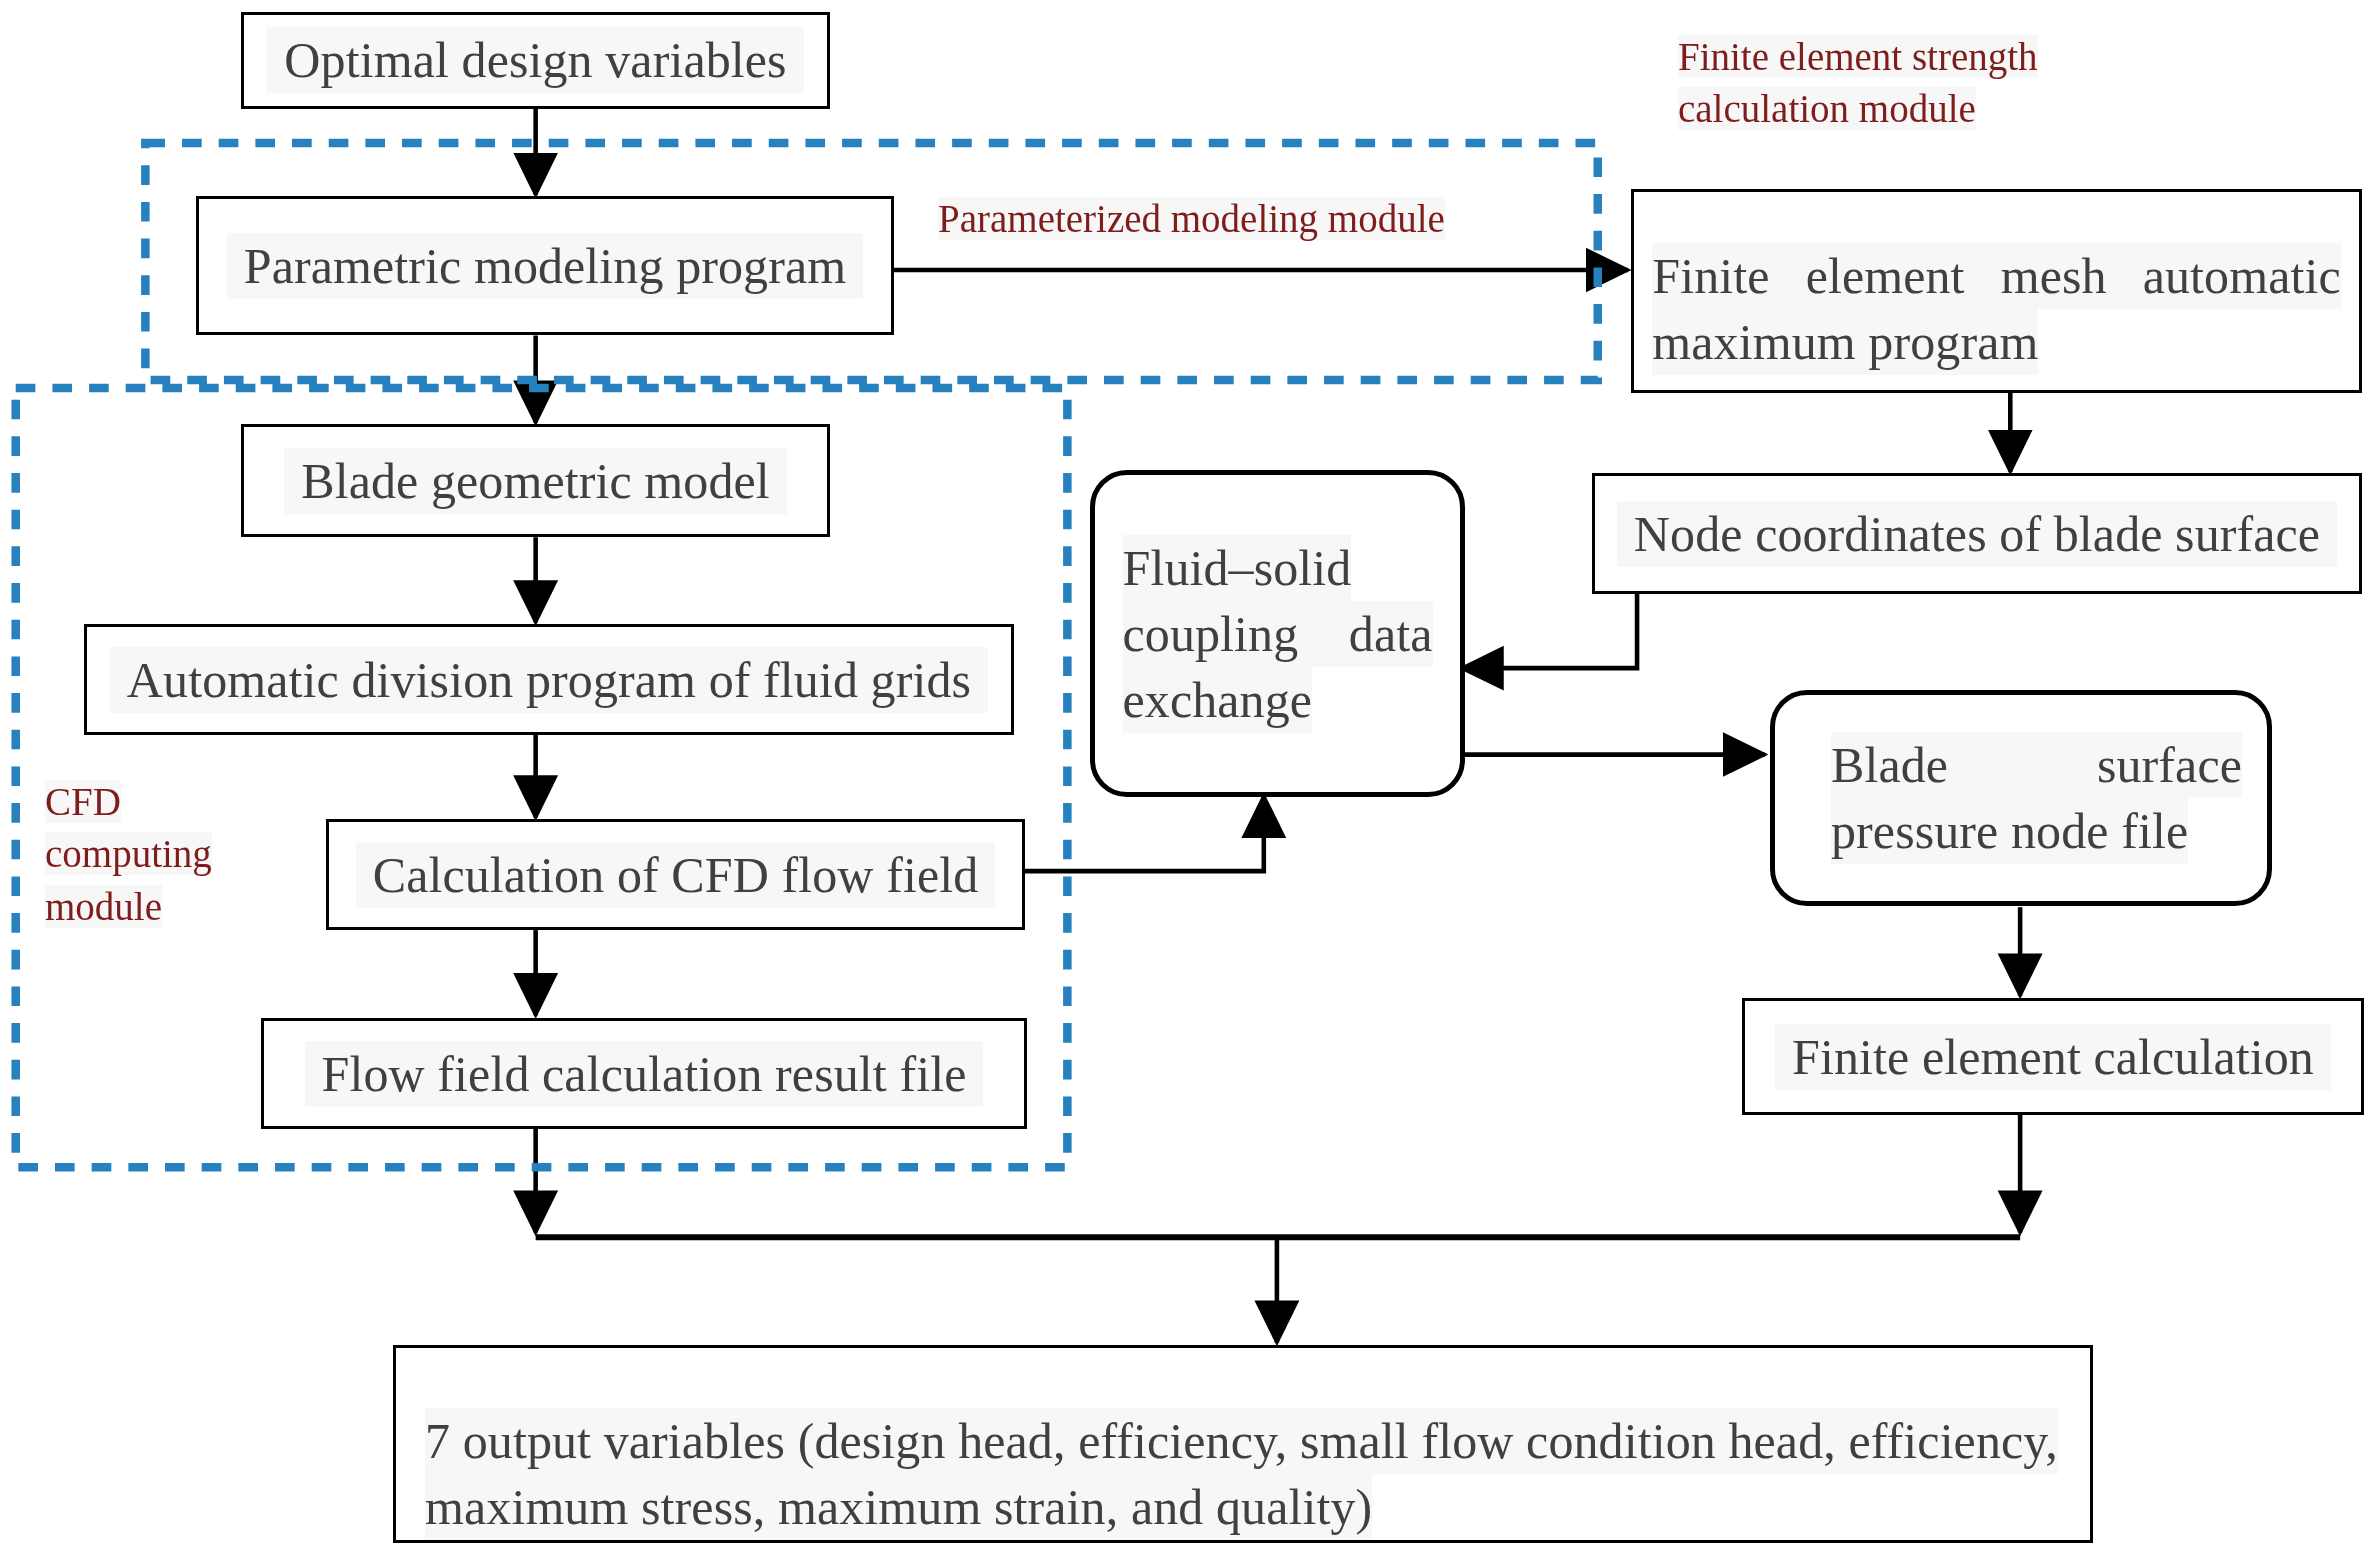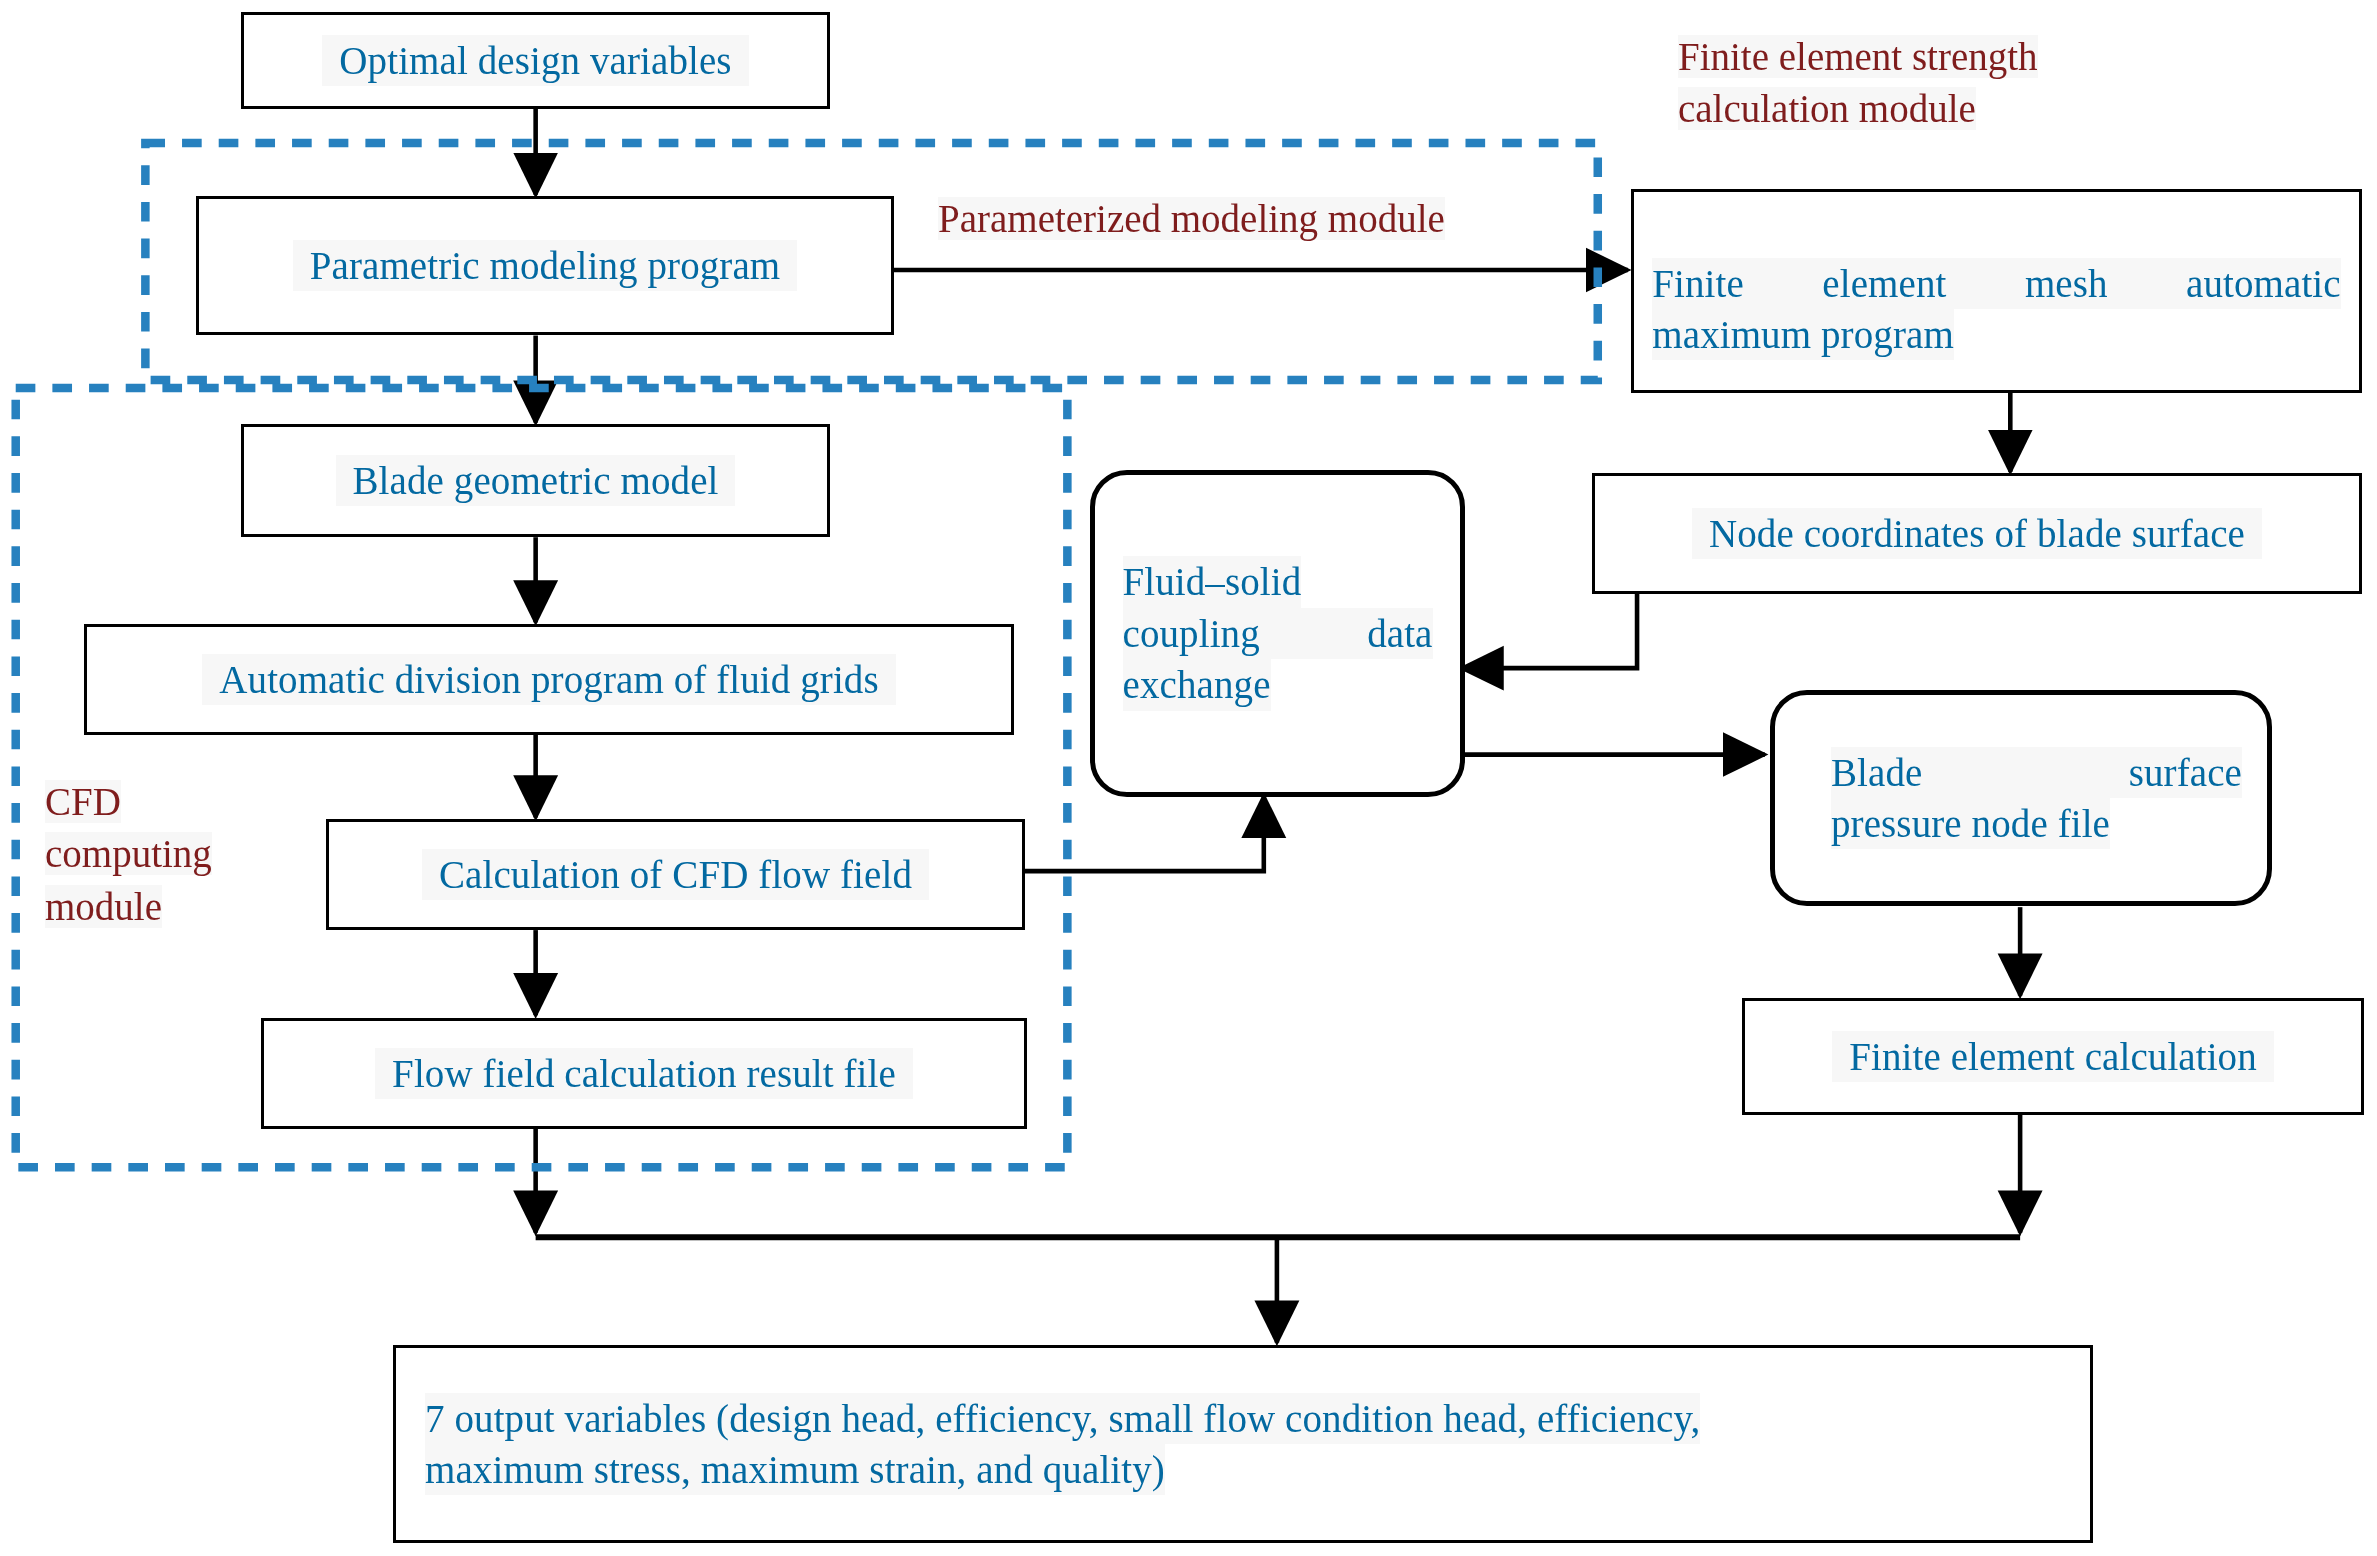--- a/index.html
+++ b/index.html
@@ -2,22 +2,22 @@
 <html style="font-size:10.5px"><head>
 <meta charset="utf-8">
 <style>
   html,body{margin:0;padding:0;background:#ffffff;}
   body{font-family:"Liberation Serif","DejaVu Serif",serif;}
   #stage{position:relative;width:2377px;height:1557px;background:#fff;overflow:hidden;}
   #stage svg{position:absolute;left:0;top:0;}
   .node{position:absolute;box-sizing:border-box;background:#ffffff;border:3.9px solid #000;
         display:flex;align-items:center;justify-content:flex-start;}
   .node.round{border-radius:37px;border-width:5.9px;}
-  .txt{display:inline-block;background:#f7f7f7;color:#0369a1;line-height:1.32;
-       font-size:39px;letter-spacing:0.1px;}
+  .txt{display:inline-block;background:#f7f7f7;color:#404040;line-height:1.32;
+       font-size:50px;letter-spacing:0.1px;}
   .just{text-align:justify;text-align-last:justify;}
   .center{justify-content:center;}
   .pad{padding:0 17px;}
   .freelabel{position:absolute;color:#7f1d1d;font-size:39px;line-height:1.34;background:transparent;}
   .freelabel span{background:#f7f7f7;}
 </style>
 </head>
 <body>
 
 <div id="stage">
@@ -112,21 +112,21 @@
     <div style="width:100%; padding:0 25px; box-sizing:border-box;margin-left:31px;">
       <span class="txt just" style="display:block;">Blade        surface</span>
       <span class="txt" style="display:inline-block;">pressure node file</span>
     </div>
   </div>
 
   <div class="node center" style="left:1742px; top:998px; width:622px; height:117px;">
     <span class="txt pad">Finite element calculation</span>
   </div>
 
-  <div class="node" style="left:393px; top:1345px; width:1700px; height:198px; align-items:center;">
+  <div class="node" style="left:393px; top:1345px; width:1700px; height:198px; align-items:flex-end;">
     <div style="width:100%; padding:0 29px; box-sizing:border-box;">
       <span class="txt" style="display:inline-block;">7 output variables (design head, efficiency, small flow condition head, efficiency,</span><br>
       <span class="txt" style="display:inline-block;">maximum stress, maximum strain, and quality)</span>
     </div>
   </div>
 
 </div>
 
 
 </body></html>

